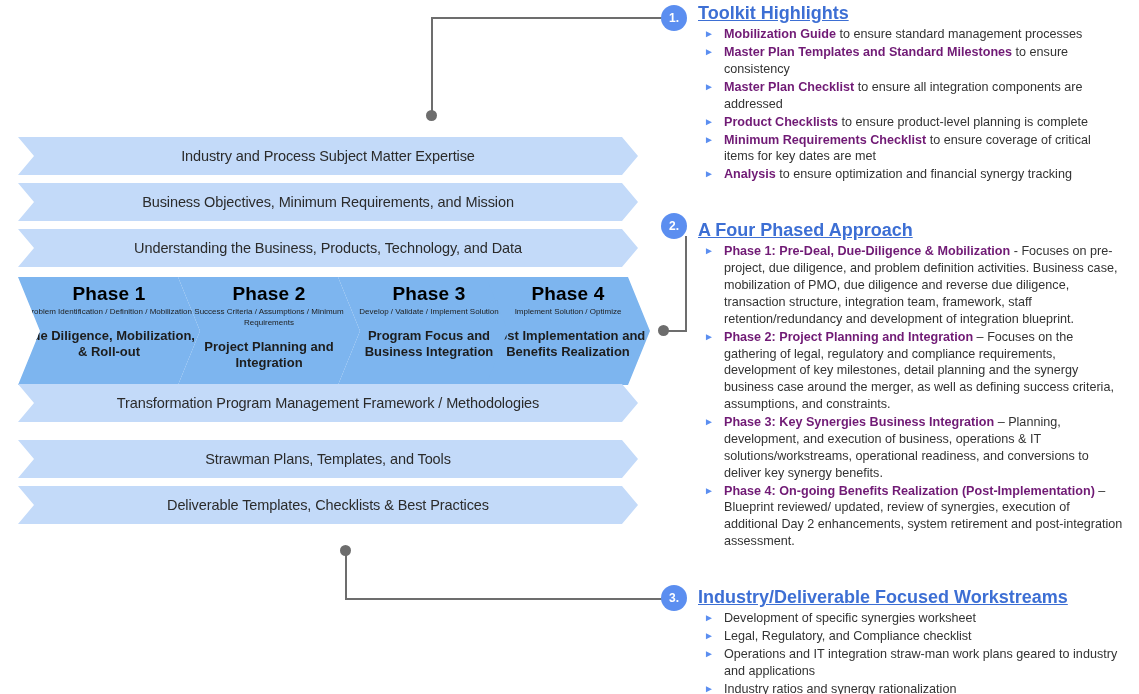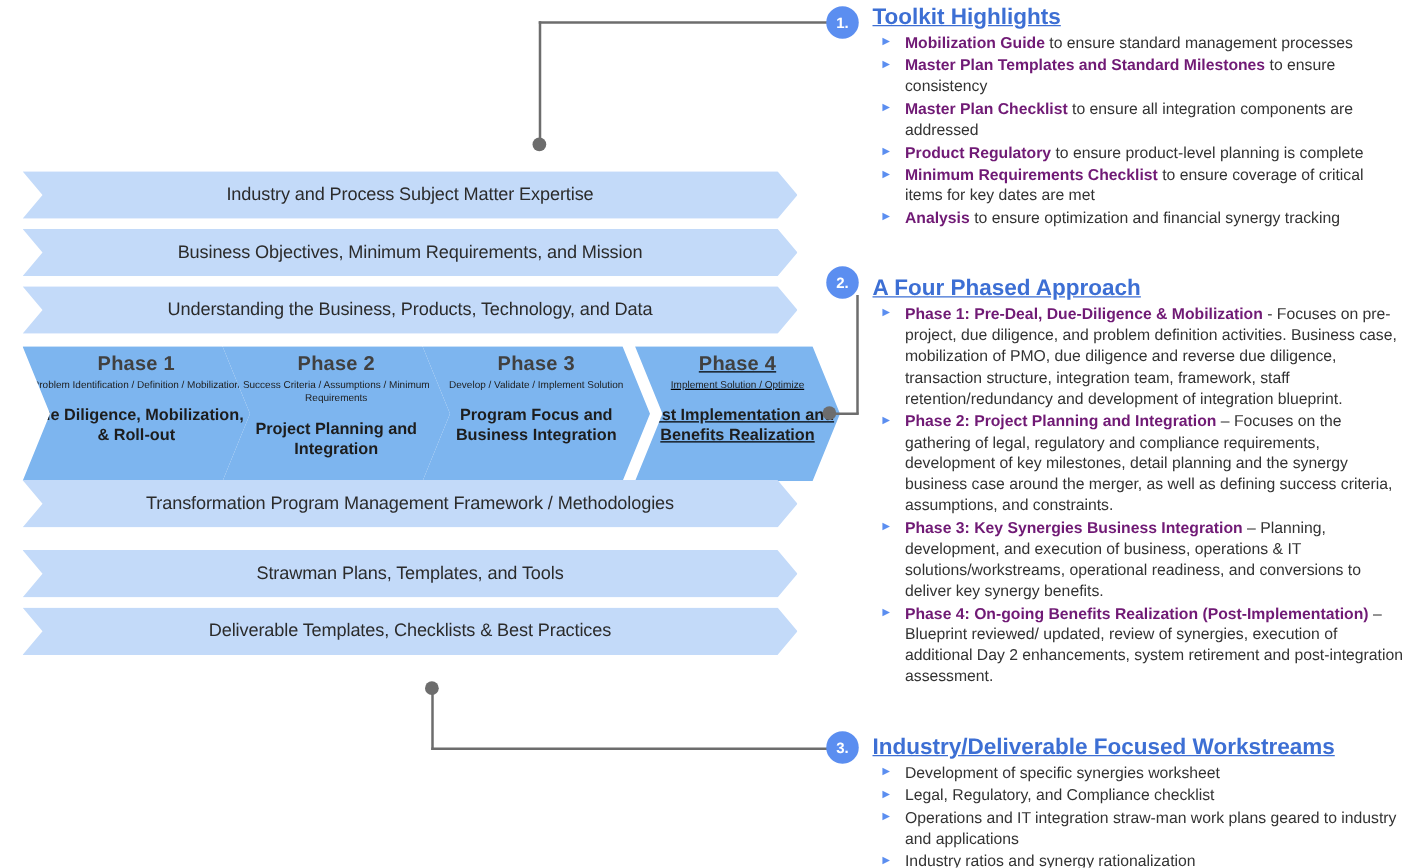--- a/index.html
+++ b/index.html
@@ -52,23 +52,23 @@
     top: 0;
     height: 108px;
     background: #7db5ef;
     display: flex;
     flex-direction: column;
     align-items: center;
     padding-top: 6px;
     clip-path: polygon(0 0, calc(100% - 22px) 0, 100% 50%, calc(100% - 22px) 100%, 0 100%, 22px 50%);
   }
   .phase-title {
-    font-size: 16px;
-    font-weight: bold;
-    color: #404040;
+    font-size: 19px;
+    font-weight: bold;
+    color: #000000;
     letter-spacing: 0.2px;
   }
   .phase-sub {
     font-size: 8px;
     color: #1d1d1d;
     text-align: center;
     line-height: 1.35;
     margin-top: 2px;
     padding: 0 6px;
   }
@@ -170,21 +170,21 @@
       <div class="phase" style="left:160px; width:182px;">
         <span class="phase-title">Phase 2</span>
         <span class="phase-sub">Success Criteria / Assumptions / Minimum Requirements</span>
         <span class="phase-main">Project Planning and Integration</span>
       </div>
       <div class="phase" style="left:320px; width:182px;">
         <span class="phase-title">Phase 3</span>
         <span class="phase-sub">Develop / Validate / Implement Solution</span>
         <span class="phase-main">Program Focus and Business Integration</span>
       </div>
-      <div class="phase" style="left:490px; width:164px;text-decoration:underline;">
+      <div class="phase" style="left:468px; width:164px;">
         <span class="phase-title">Phase 4</span>
         <span class="phase-sub">Implement Solution / Optimize</span>
         <span class="phase-main">Post Implementation and Benefits Realization</span>
       </div>
     </div>
 
     <div class="banner" style="top:384px">
       <span class="banner-label">Transformation Program Management Framework / Methodologies</span>
     </div>
     <div class="banner" style="top:486px">
@@ -218,21 +218,21 @@
   </div>
 
   <div id="right">
 
     <div class="section" style="top:1px">
       <div class="sec-head">Toolkit Highlights</div>
       <ul class="bullets">
         <li class="bullet"><span class="tri">►</span><b>Mobilization Guide</b><span> to ensure standard management processes</span></li>
         <li class="bullet"><span class="tri">►</span><b>Master Plan Templates and Standard Milestones</b><span> to ensure consistency</span></li>
         <li class="bullet"><span class="tri">►</span><b>Master Plan Checklist</b><span> to ensure all integration components are addressed</span></li>
-        <li class="bullet"><span class="tri">►</span><b>Product Regulatory</b><span> to ensure product-level planning is complete</span></li>
+        <li class="bullet"><span class="tri">►</span><b>Product Checklists</b><span> to ensure product-level planning is complete</span></li>
         <li class="bullet"><span class="tri">►</span><b>Minimum Requirements Checklist</b><span> to ensure coverage of critical items for key dates are met</span></li>
         <li class="bullet"><span class="tri">►</span><b>Analysis</b><span> to ensure optimization and financial synergy tracking</span></li>
       </ul>
     </div>
 
     <div class="section" style="top:218px">
       <div class="sec-head">A Four Phased Approach</div>
       <ul class="bullets">
         <li class="bullet"><span class="tri">►</span><b>Phase 1: Pre-Deal, Due-Diligence &amp; Mobilization</b><span> - Focuses on pre-project, due diligence, and problem definition activities. Business case, mobilization of PMO, due diligence and reverse due diligence, transaction structure, integration team, framework, staff retention/redundancy and development of integration blueprint.</span></li>
         <li class="bullet"><span class="tri">►</span><b>Phase 2: Project Planning and Integration</b><span> – Focuses on the gathering of legal, regulatory and compliance requirements, development of key milestones, detail planning and the synergy business case around the merger, as well as defining success criteria, assumptions, and constraints.</span></li>

